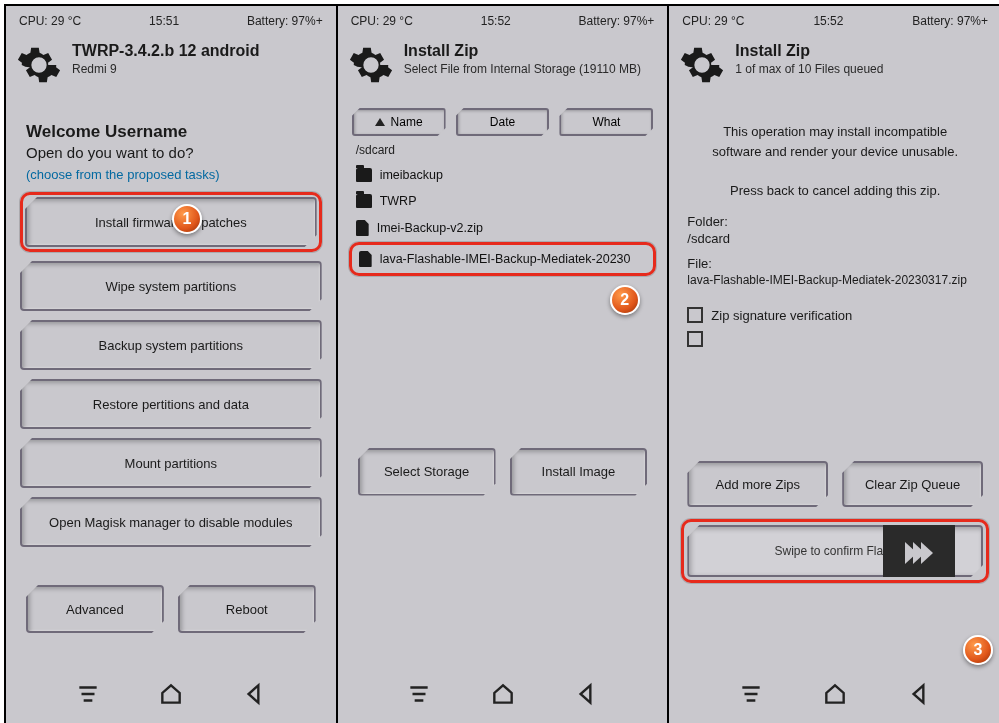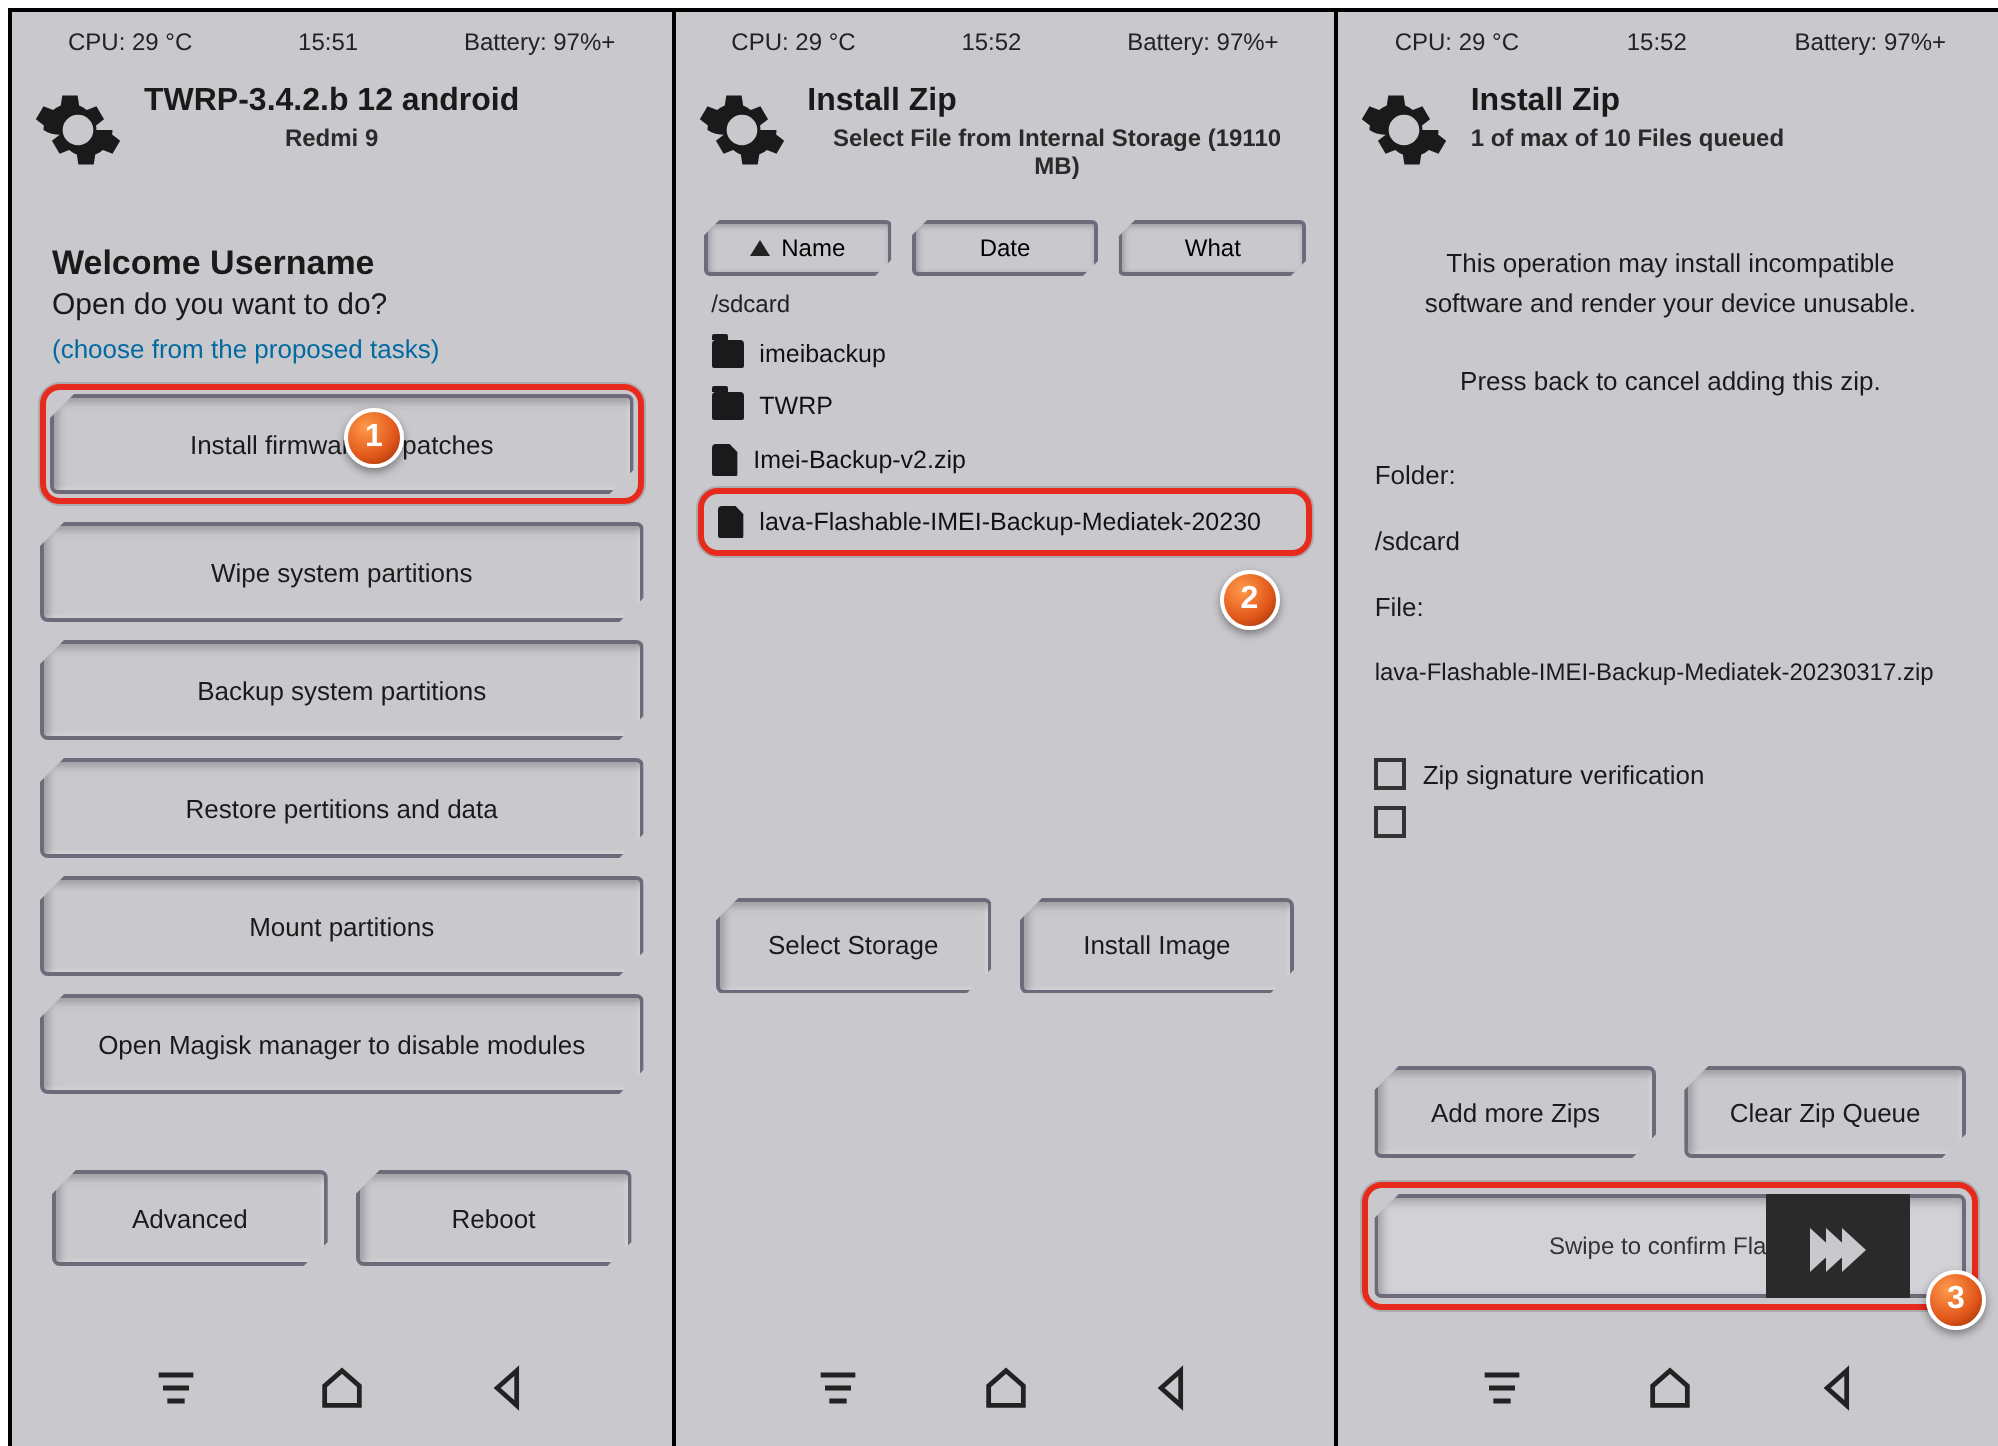--- a/index.html
+++ b/index.html
@@ -1,25 +1,25 @@
 <!DOCTYPE html>
 <html><head>
 <meta charset="utf-8">
 <style>
   * { box-sizing: border-box; margin: 0; padding: 0; font-family: Arial, Helvetica, sans-serif; }
   body { background: #fff; padding: 4px; }
   .container { display: flex; gap: 0; border: 2px solid #000; width: 999px; height: 723px; }
   .panel { width: 333px; background: #c9c8cd; border-right: 2px solid #000; position: relative; display: flex; flex-direction: column; }
   .panel:last-child { border-right: none; }
-  .statusbar { display: flex; justify-content: space-between; padding: 8px 28px; font-size: 12px; color: #222; }
+  .statusbar { display: flex; justify-content: space-between; padding: 8px 13px; font-size: 12px; color: #222; }
   .header { display: flex; align-items: flex-start; padding: 6px 14px 12px 10px; gap: 10px; }
   .gear { width: 46px; height: 46px; flex-shrink: 0; }
   .gear svg { width: 100%; height: 100%; }
   .header-text h1 { font-size: 16px; font-weight: 600; color: #1a1a1a; }
-  .header-text h2 { font-size: 12px; font-weight: 700; color: #2a2a2a; margin-top: 2px; text-align: center; }
+  .header-text h2 { font-size: 12px; font-weight: 400; color: #2a2a2a; margin-top: 2px; }
   .welcome { text-align: left; margin-top: 22px; padding: 0 20px; }
   .welcome .big { font-size: 17px; font-weight: 600; color: #1a1a1a; }
   .welcome .sub { font-size: 15px; font-weight: 400; color: #1a1a1a; margin-top: 2px; }
   .welcome .hint { font-size: 13px; color: #0369a1; margin-top: 6px; }
   .btn-stack { display: flex; flex-direction: column; gap: 9px; padding: 10px 14px 0 14px; }
   .btn {
     background: #c9c8cd;
     border: 2px solid #6f6a79;
     border-radius: 4px;
     height: 50px;
@@ -53,21 +53,21 @@
   
   .redbox { border: 3px solid #e62a1c; border-radius: 10px; box-shadow: 0 0 0 1px rgba(0,0,0,0.15); }
   .marker { position: absolute; width: 30px; height: 30px; border-radius: 50%;
     background: radial-gradient(circle at 35% 30%, #ff9a4a, #e0561a 60%, #8f2d06);
     border: 2px solid #fff; box-shadow: 0 2px 4px rgba(0,0,0,0.4);
     display: flex; align-items: center; justify-content: center; color: #fff; font-weight: 700; font-size: 16px; z-index: 20; }
   
   .info { text-align: center; font-size: 13px; color: #1a1a1a; padding: 22px 22px 0 22px; line-height: 1.5; }
   .info2 { text-align: center; font-size: 13px; color: #1a1a1a; margin-top: 22px; }
   .details { padding: 14px 18px 0 18px; font-size: 13px; color: #1a1a1a; }
-  .details div { margin: 18px 0; }
+  .details div { margin: 2px 0; }
   .check-row { display: flex; align-items: center; gap: 8px; padding: 4px 18px; font-size: 13px; color: #1a1a1a; }
   .checkbox { width: 16px; height: 16px; border: 2px solid #333; background: #c9c8cd; }
   .slider { height: 52px; border: 2px solid #6f6a79; border-radius: 4px; background: #d2d1d6;
     box-shadow: inset 2px 2px 5px rgba(0,0,0,0.25); display: flex; align-items: center; justify-content: center;
     font-size: 12px; color: #333; position: relative; overflow: visible;
     clip-path: polygon(12px 0, 100% 0, 100% calc(100% - 12px), calc(100% - 12px) 100%, 0 100%, 0 12px);
   }
   .slider .handle { position: absolute; top: -4px; right: 26px; width: 72px; height: 60px; background: #2a2a2a;
     display: flex; align-items: center; justify-content: center; gap: 0;
     clip-path: polygon(0 0, 100% 0, 100% 100%, 0 100%);

